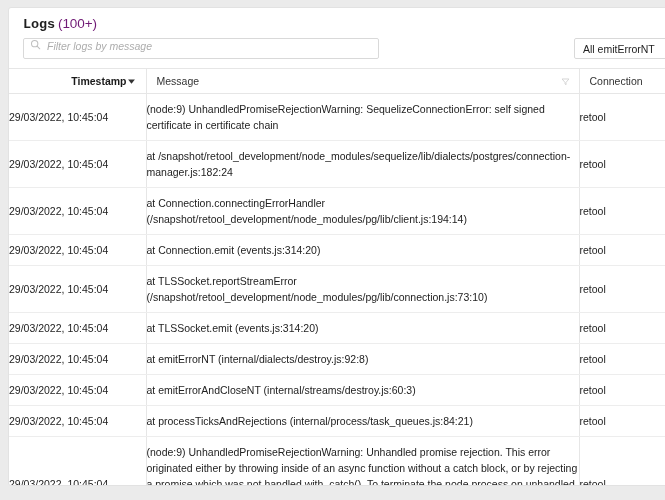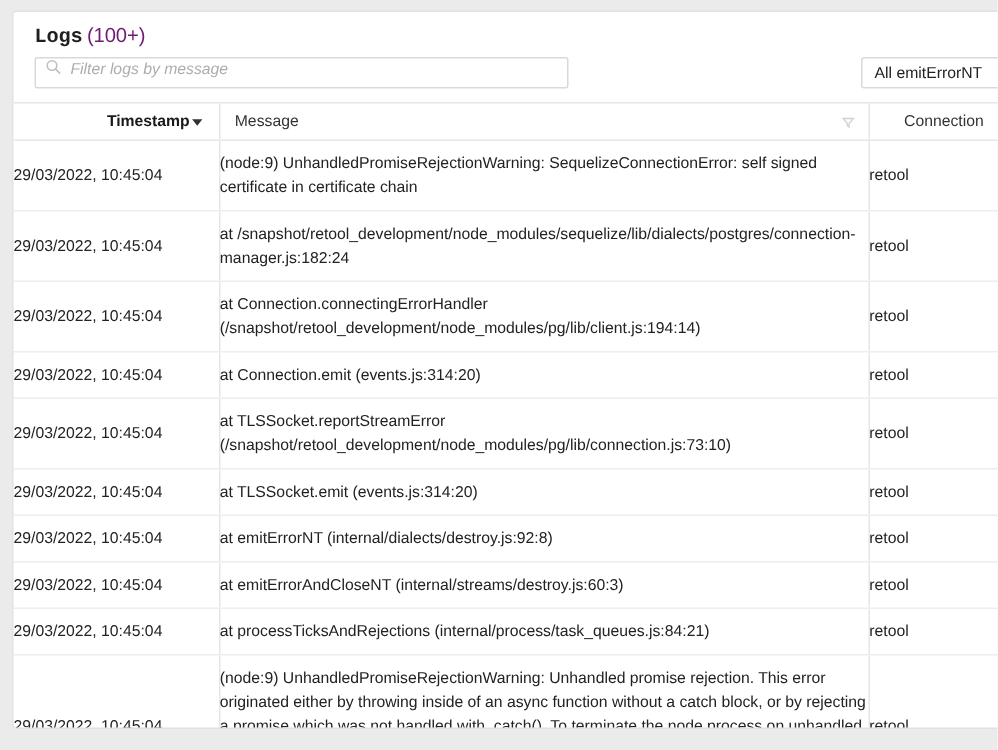--- a/index.html
+++ b/index.html
@@ -138,21 +138,20 @@
     font-size: 10.5px;
     text-align: left;
     vertical-align: middle;
     font-weight: normal;
   }
   .th-inner {
     display: flex;
     align-items: center;
     height: 24px;
     box-sizing: border-box;
-    justify-content: center;
   }
   .th-label {
     white-space: nowrap;
     overflow: hidden;
     text-overflow: ellipsis;
   }
   .th-timestamp .th-label {
     font-weight: bold;
     color: #1a1a1a;
     padding-left: 14px;

